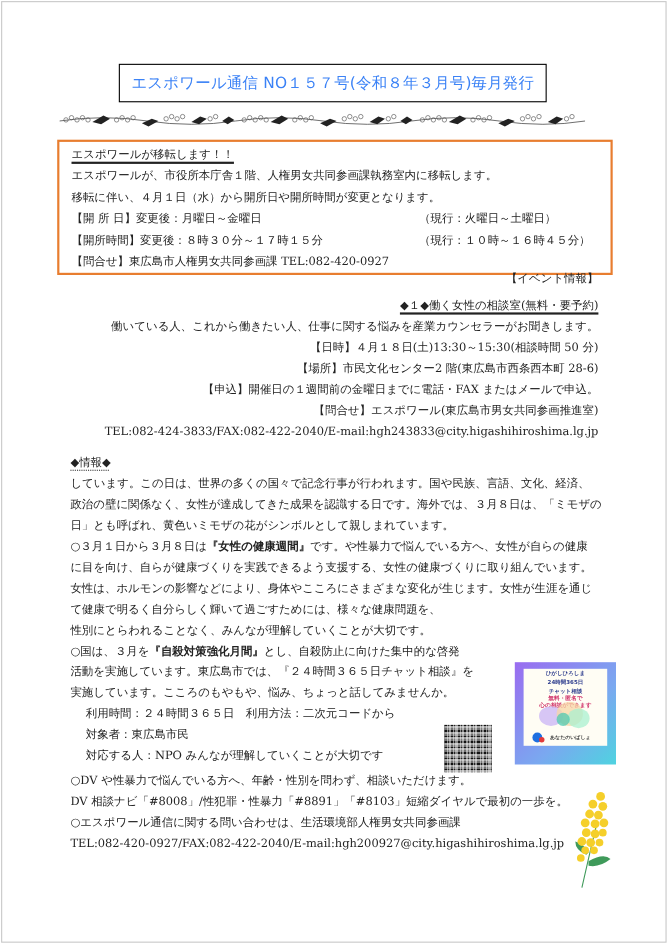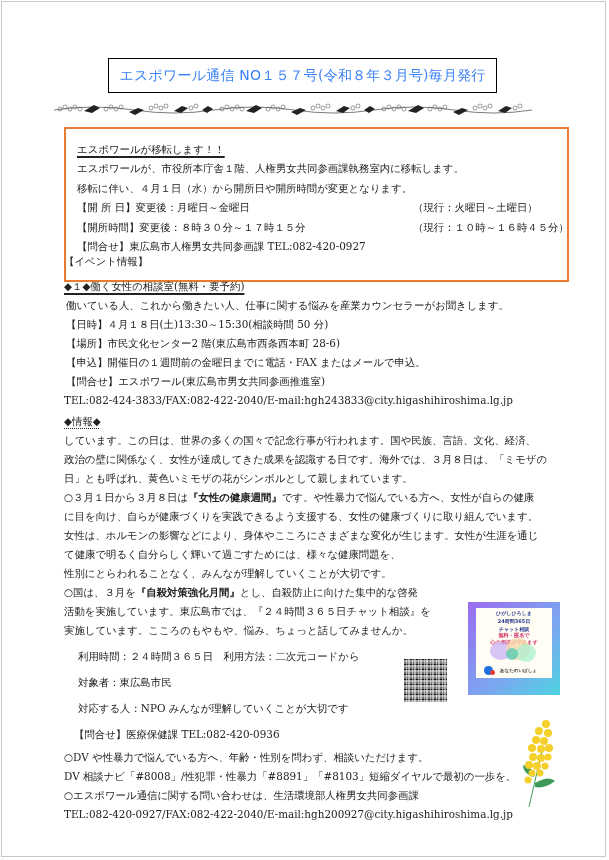--- a/index.html
+++ b/index.html
@@ -6,34 +6,34 @@
   body { width: 609px; height: 860px; position: relative; overflow: hidden;
          font-family: "DejaVu Serif", "Liberation Serif", serif; color: #222; }
   .page { position: absolute; left: 1px; top: 1px; width: 605px; height: 856px;
           border: 1px solid #c8c8c8; background: #fff; box-sizing: border-box; }
   .title-box { position: absolute; left: 106px; top: 56px; width: 389px; height: 35px;
                border: 1px solid #000; box-sizing: border-box; display: flex;
                align-items: center; justify-content: center;
                font-family: "DejaVu Sans", "Liberation Sans", sans-serif; font-size: 14px;
                color: #3b82f6; letter-spacing: 0.2px; }
   .vine { position: absolute; left: 52px; top: 98px; width: 478px; height: 16px; }
-  .notice { position: absolute; left: 50px; top: 125px; width: 505px; height: 155px;
-            border: 2px solid #e87d2f; box-sizing: border-box; padding: 11px 10px 0 11px; margin-left: 12px; }
+  .notice { position: absolute; left: 50px; top: 125px; width: 505px; height: 123px;
+            border: 2px solid #e87d2f; box-sizing: border-box; padding: 3px 10px 0 11px; }
   .line { font-size: 10.4px; line-height: 19px; white-space: nowrap; }
   .notice .line { line-height: 19.4px; }
   .u { text-decoration: underline; text-decoration-thickness: 1.5px; text-underline-offset: 3px; }
   .u-dot { text-decoration: underline dotted; text-underline-offset: 3px; }
   .b { font-weight: bold; }
-  .col2 { position: absolute; left: 336px; }
+  .col2 { position: absolute; left: 316px; }
   .row { position: relative; }
   .section { position: absolute; left: 62px; width: 480px; }
-  .events { top: 250px; }
+  .events { top: 242px; text-align: right; }
   .info { top: 410px; }
   .indent { padding-left: 2px; }
-  .ind2 { padding-left: 14px; margin-top: 7px; }
+  .ind2 { padding-left: 14px; }
   .qr { position: absolute; left: 402px; top: 657px; width: 43px; height: 43px;
         background:
           repeating-linear-gradient(90deg, #222 0 2px, #fff 2px 3px, #444 3px 4px, #fff 4px 6px),
           #888;
         background-blend-mode: multiply; }
   .qr::after { content: ""; position: absolute; inset: 0;
         background: repeating-linear-gradient(0deg, rgba(255,255,255,0.6) 0 2px, transparent 2px 3px, rgba(255,255,255,0.4) 3px 5px); }
   .poster { position: absolute; left: 466px; top: 600px; width: 92px; height: 93px;
             background: linear-gradient(135deg, #9a6cf0 0%, #7aa8f0 60%, #4fd3e0 100%);
             overflow: hidden; }
@@ -165,21 +165,20 @@
     <div class="line">性別にとらわれることなく、みんなが理解していくことが大切です。</div>
 
     <div class="line">
       <span>○国は、３月を</span><span class="b">『自殺対策強化月間』</span><span>とし、自殺防止に向けた集中的な啓発</span>
     </div>
     <div class="line">活動を実施しています。東広島市では、『２４時間３６５日チャット相談』を</div>
     <div class="line">実施しています。こころのもやもや、悩み、ちょっと話してみませんか。</div>
     <div class="line ind2">利用時間：２４時間３６５日　利用方法：二次元コードから</div>
     <div class="line ind2">対象者：東広島市民</div>
     <div class="line ind2">対応する人：NPO みんなが理解していくことが大切です</div>
-    <div class="line ind2" style="padding-left:10px">【問合せ】医療保健課 TEL:082-420-0936</div>
 
     <div class="line" style="margin-top:4px">○DV や性暴力で悩んでいる方へ、年齢・性別を問わず、相談いただけます。</div>
     <div class="line">DV 相談ナビ「#8008」/性犯罪・性暴力「#8891」「#8103」短縮ダイヤルで最初の一歩を。</div>
     <div class="line">○エスポワール通信に関する問い合わせは、生活環境部人権男女共同参画課</div>
     <div class="line">TEL:082-420-0927/FAX:082-422-2040/E-mail:hgh200927@city.higashihiroshima.lg.jp</div>
   </div>
 
   <div class="qr"></div>
 
   <div class="poster">

